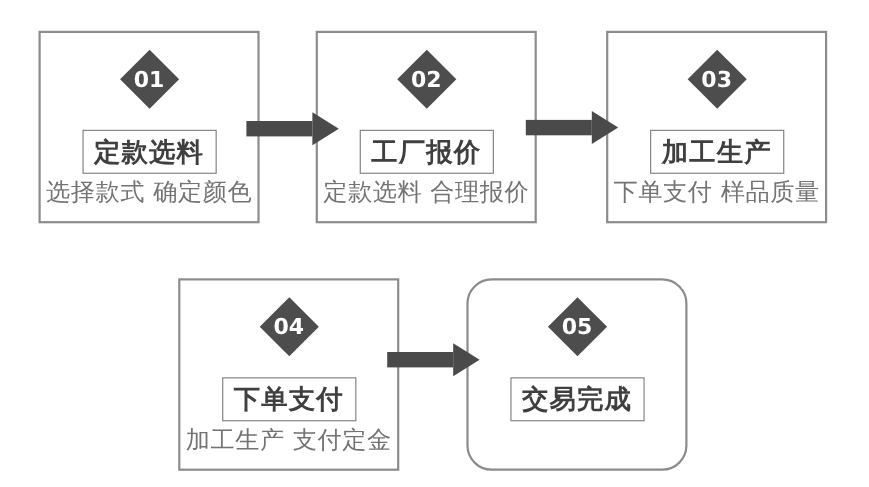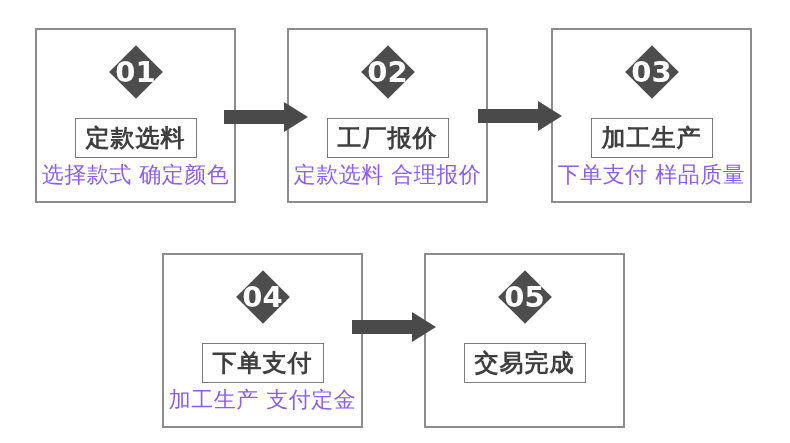--- a/index.html
+++ b/index.html
@@ -8,44 +8,44 @@
     font-family:"DejaVu Sans", sans-serif; overflow:hidden;
   }
   .step {
     position:absolute; width:201px; height:175px; box-sizing:border-box;
     border:2px solid #8c8c8c; background:#ffffff;
   }
   .step-1 { left:35px;  top:28px; }
   .step-2 { left:287px; top:28px; }
   .step-3 { left:551px; top:28px; }
   .step-4 { left:162px; top:253px; }
-  .step-5 { left:424px; top:253px; }
+  .step-5 { left:424px; top:253px;border-radius:23px; }
 
   .diamond {
     position:absolute; top:14px; left:50%; transform:translateX(-50%);
     width:56px; height:56px; display:flex; align-items:center; justify-content:center;
   }
   .diamond::before {
     content:""; position:absolute; inset:9px; background:#4d4d4d;
     transform:rotate(45deg);
   }
   .num {
     position:relative; z-index:1; color:#ffffff; font-weight:bold;
-    font-size:29px; line-height:1;
+    font-size:20px; line-height:1;
   }
   .title-box {
     position:absolute; top:88px; left:50%; transform:translateX(-50%);
     border:1px solid #7a7a7a; padding:3px 10px; white-space:nowrap;
     font-size:24px; font-weight:600; color:#3f3f3f; letter-spacing:1px;
     background:#ffffff;
     font-family:Liberation Serif, serif;
   }
   .subtitle {
     position:absolute; top:130px; left:0; right:0; text-align:center;
-    font-size:22px; color:#8b5cf6; white-space:nowrap; letter-spacing:0.5px;
+    font-size:22px; color:#737373; white-space:nowrap; letter-spacing:0.5px;
   }
 
   .arrow { position:absolute; width:84px; height:30px; z-index:3; }
   .arrow .body {
     position:absolute; left:0; top:8px; width:60px; height:14px; background:#4a4a4a;
   }
   .arrow .head {
     position:absolute; left:60px; top:0; width:0; height:0;
     border-top:15px solid transparent; border-bottom:15px solid transparent;
     border-left:24px solid #4a4a4a;

